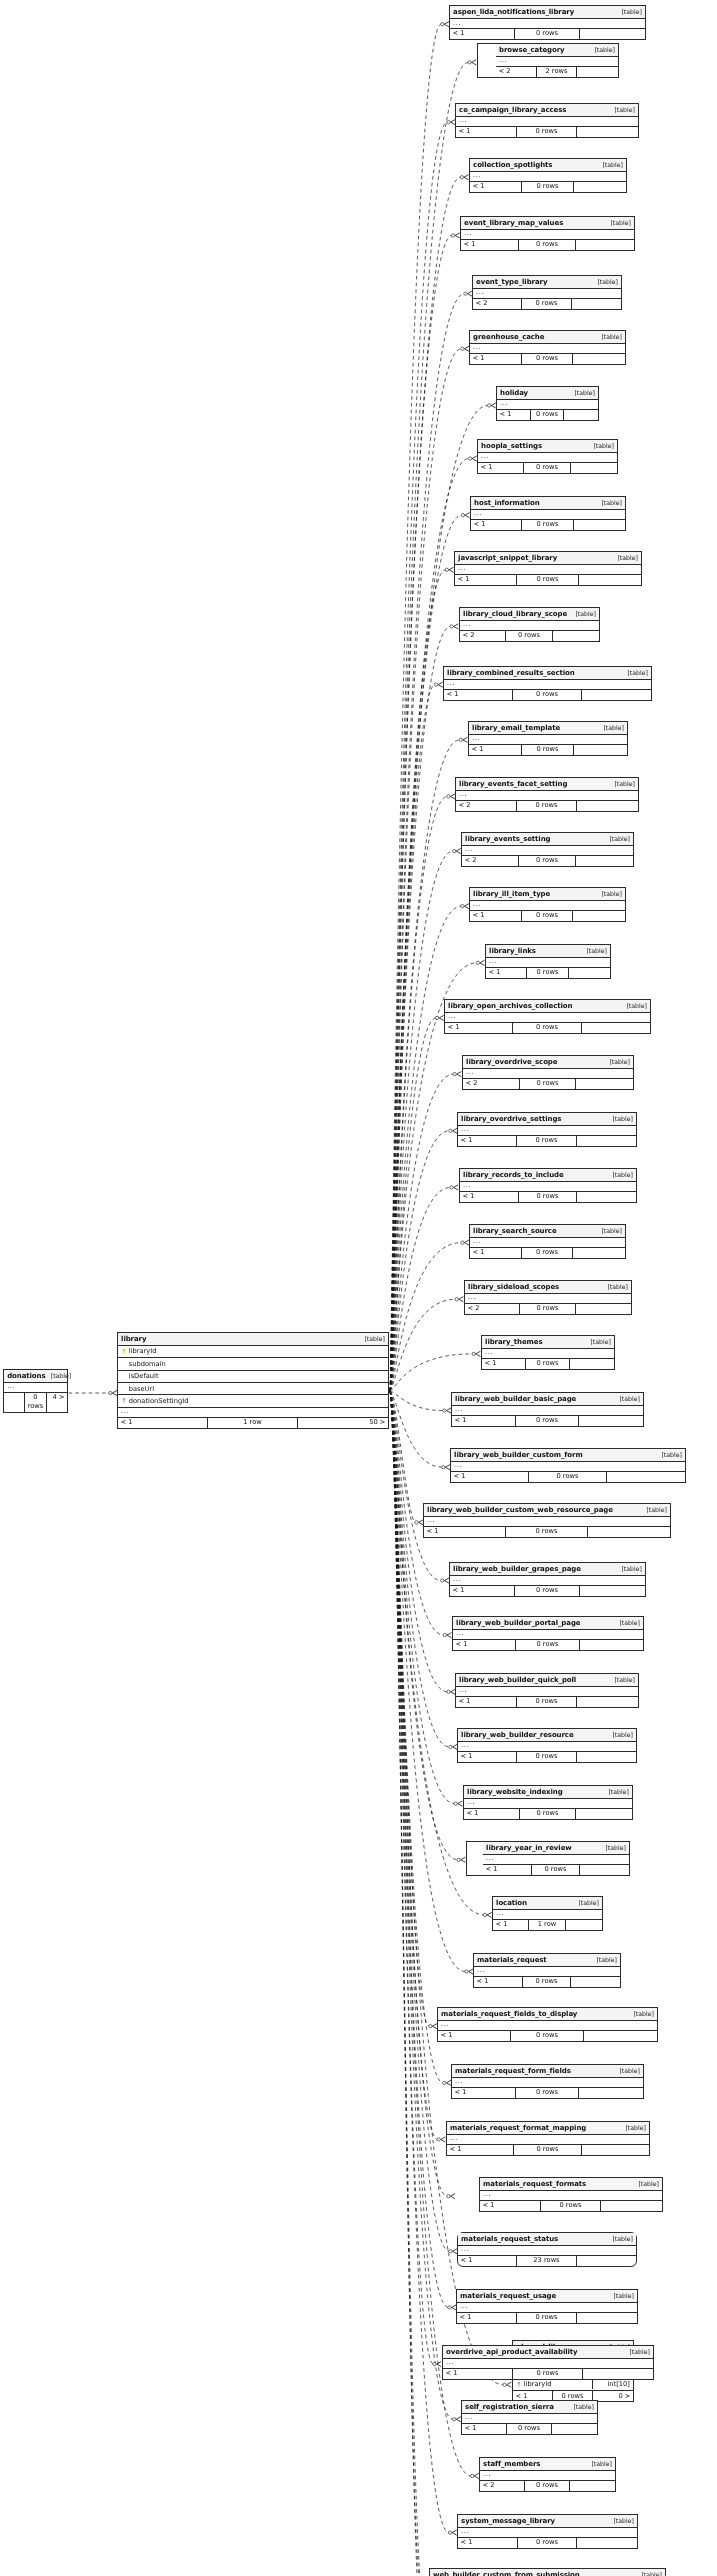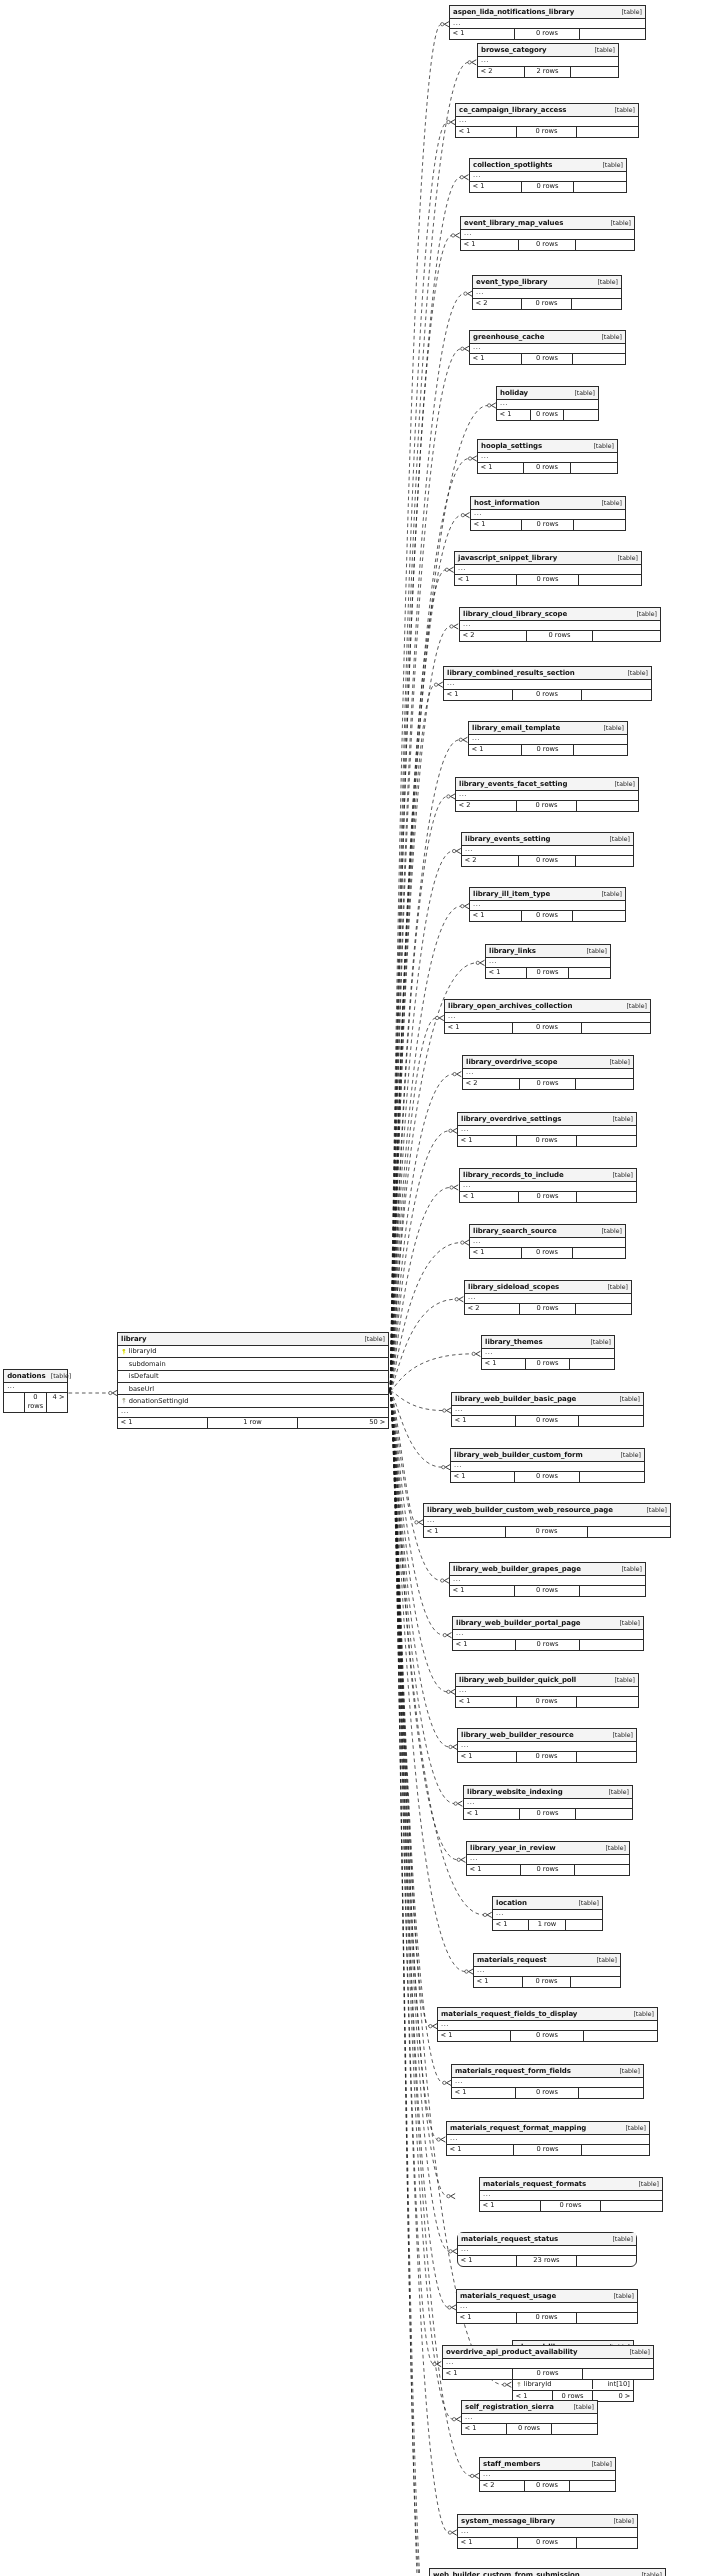--- a/index.html
+++ b/index.html
@@ -372,21 +372,21 @@
           <span class="tname">aspen_lida_notifications_library</span>
           <span class="ttype">[table]</span>
         </div>
         <div class="ellipsis">...</div>
         <div class="foot">
           <div class="f-left">&lt; 1</div>
           <div class="f-mid">0 rows</div>
           <div class="f-right"></div>
         </div>
       </div>
-      <div class="tbl" style="left: 477px; top: 43px; width: 142px;">
+      <div class="tbl" style="left: 477px; top: 43px; width: 142px; padding-left: 18px;">
         <div class="hdr">
           <span class="tname">browse_category</span>
           <span class="ttype">[table]</span>
         </div>
         <div class="ellipsis">...</div>
         <div class="foot">
           <div class="f-left">&lt; 2</div>
           <div class="f-mid">2 rows</div>
           <div class="f-right"></div>
         </div>
@@ -492,21 +492,21 @@
           <span class="tname">javascript_snippet_library</span>
           <span class="ttype">[table]</span>
         </div>
         <div class="ellipsis">...</div>
         <div class="foot">
           <div class="f-left">&lt; 1</div>
           <div class="f-mid">0 rows</div>
           <div class="f-right"></div>
         </div>
       </div>
-      <div class="tbl" style="left: 459px; top: 607px; width: 202px;">
+      <div class="tbl" style="left: 459px; top: 607px; width: 141px;">
         <div class="hdr">
           <span class="tname">library_cloud_library_scope</span>
           <span class="ttype">[table]</span>
         </div>
         <div class="ellipsis">...</div>
         <div class="foot">
           <div class="f-left">&lt; 2</div>
           <div class="f-mid">0 rows</div>
           <div class="f-right"></div>
         </div>
@@ -672,21 +672,21 @@
           <span class="tname">library_web_builder_basic_page</span>
           <span class="ttype">[table]</span>
         </div>
         <div class="ellipsis">...</div>
         <div class="foot">
           <div class="f-left">&lt; 1</div>
           <div class="f-mid">0 rows</div>
           <div class="f-right"></div>
         </div>
       </div>
-      <div class="tbl" style="left: 450px; top: 1448px; width: 195px;">
+      <div class="tbl" style="left: 450px; top: 1448px; width: 236px;">
         <div class="hdr">
           <span class="tname">library_web_builder_custom_form</span>
           <span class="ttype">[table]</span>
         </div>
         <div class="ellipsis">...</div>
         <div class="foot">
           <div class="f-left">&lt; 1</div>
           <div class="f-mid">0 rows</div>
           <div class="f-right"></div>
         </div>
@@ -756,21 +756,21 @@
           <span class="tname">library_website_indexing</span>
           <span class="ttype">[table]</span>
         </div>
         <div class="ellipsis">...</div>
         <div class="foot">
           <div class="f-left">&lt; 1</div>
           <div class="f-mid">0 rows</div>
           <div class="f-right"></div>
         </div>
       </div>
-      <div class="tbl" style="left: 466px; top: 1841px; width: 164px;">
+      <div class="tbl" style="left: 466px; top: 1841px; width: 164px; padding-left: 16px;">
         <div class="hdr">
           <span class="tname">library_year_in_review</span>
           <span class="ttype">[table]</span>
         </div>
         <div class="ellipsis">...</div>
         <div class="foot">
           <div class="f-left">&lt; 1</div>
           <div class="f-mid">0 rows</div>
           <div class="f-right"></div>
         </div>

